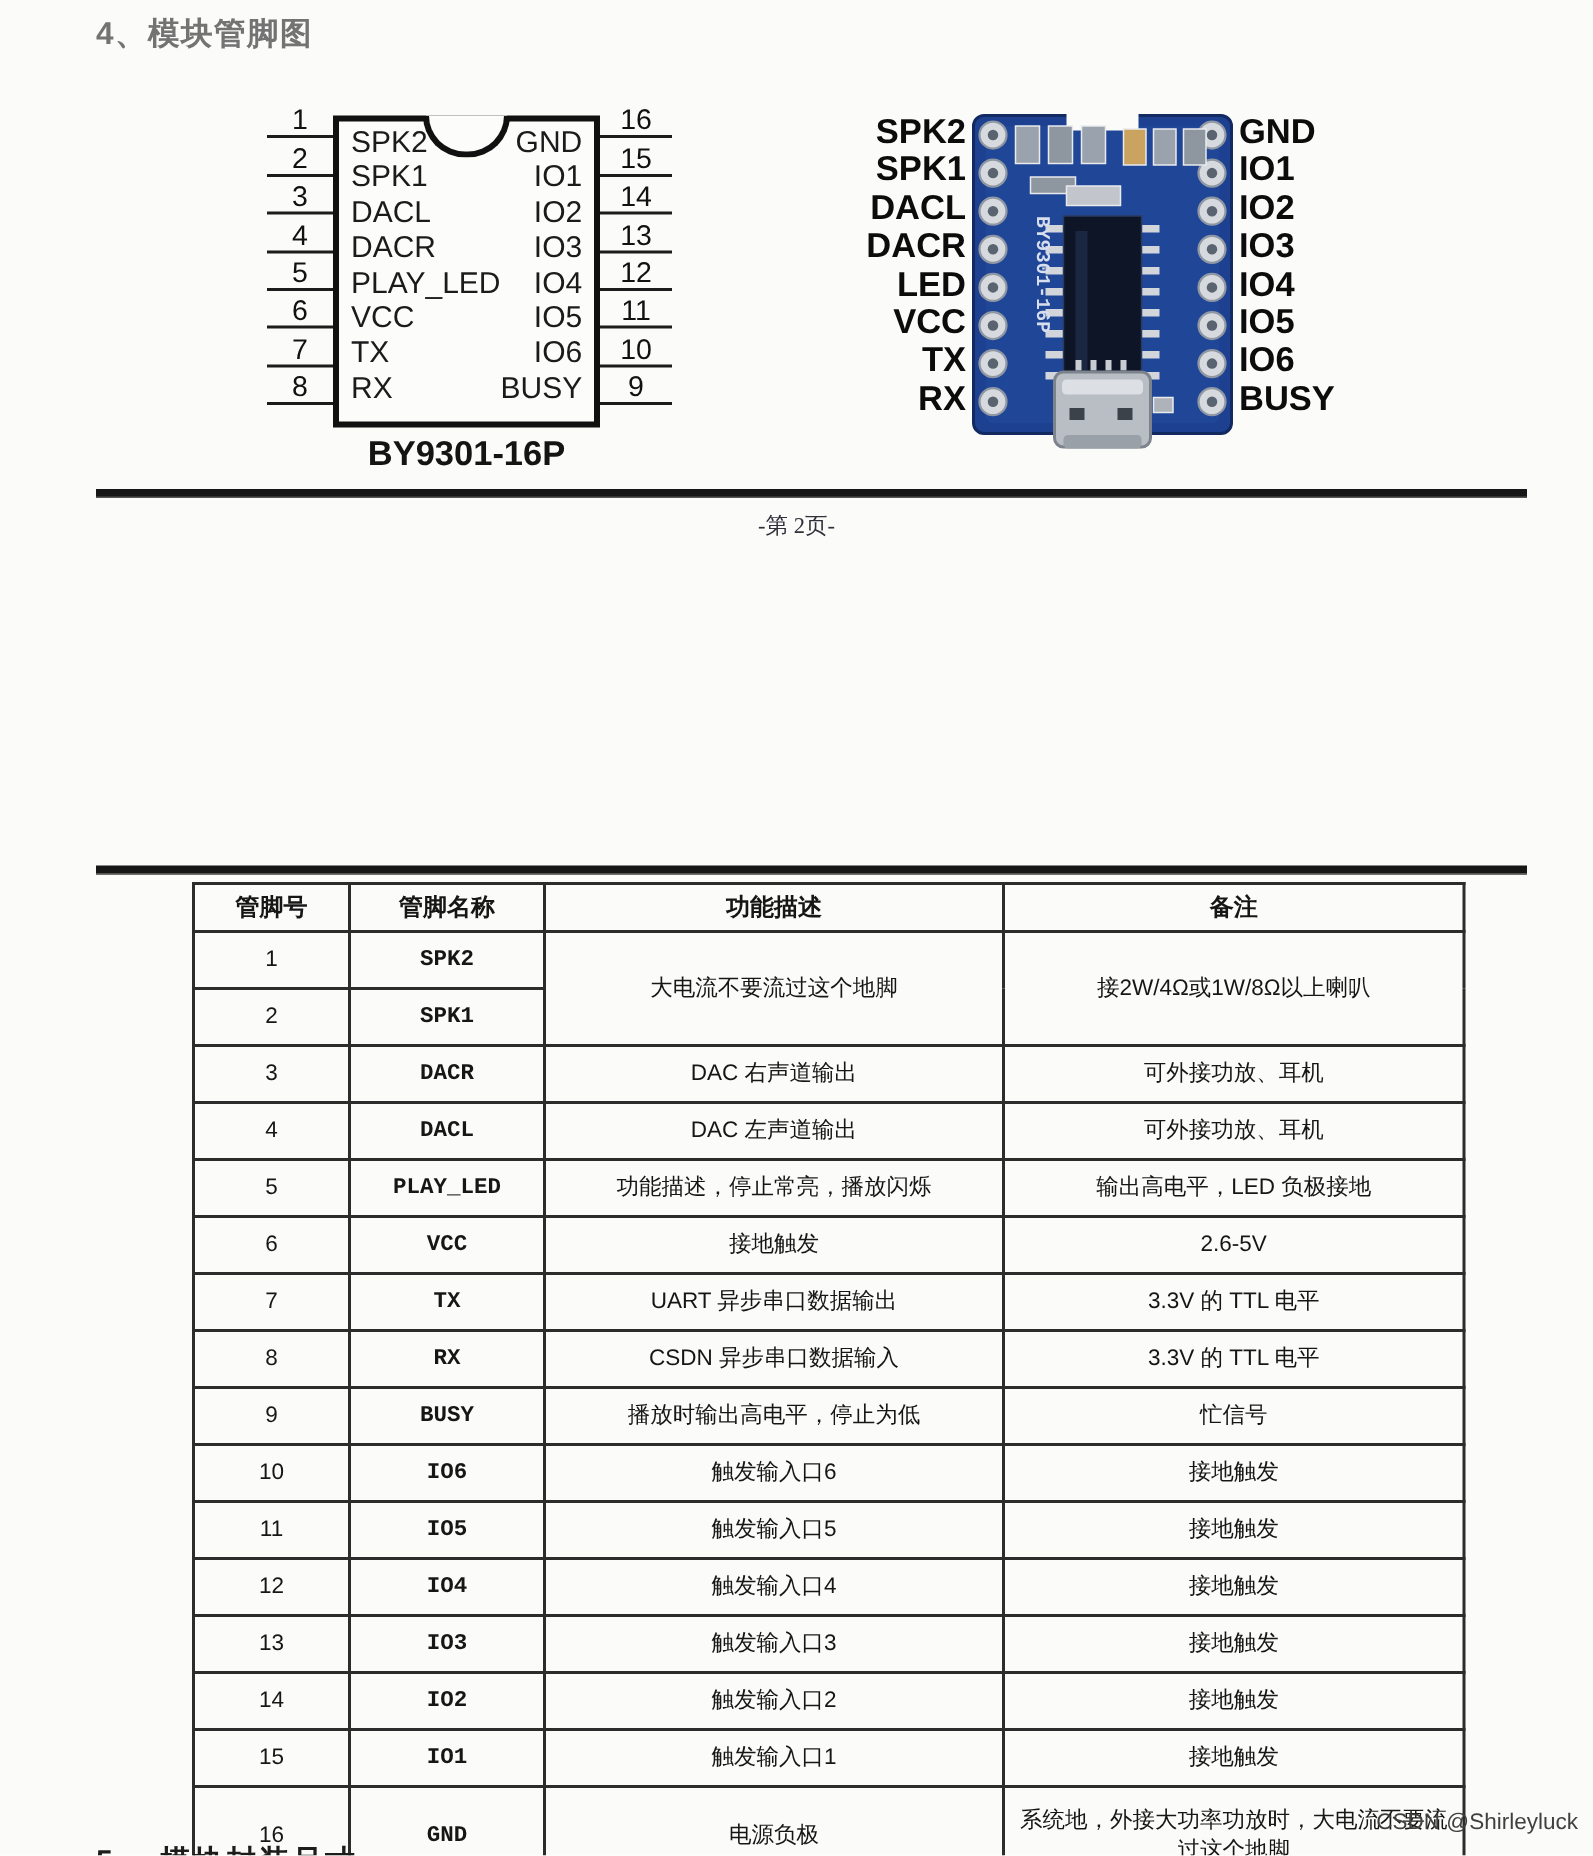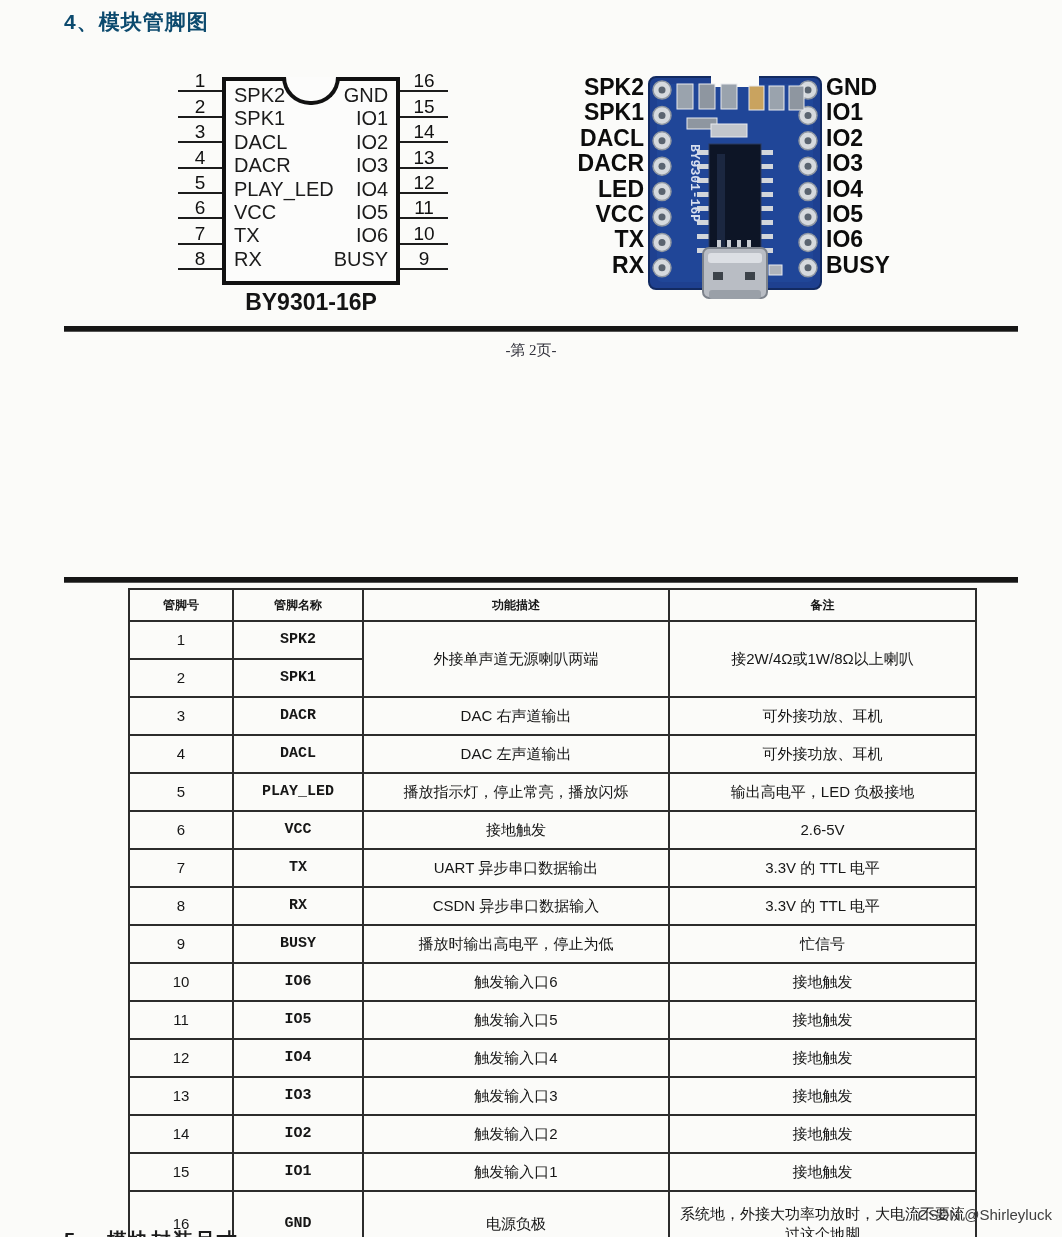--- a/index.html
+++ b/index.html
@@ -1,21 +1,21 @@
 <!DOCTYPE html>
 <html><head>
 <meta charset="utf-8">
 <style>
   html,body{margin:0;padding:0;background:#ffffff;}
   .page{position:relative;width:1062px;height:1237px;background:#fbfbf9;overflow:hidden;
         font-family:"Liberation Sans",sans-serif;color:#1a1a1a;}
 
   
   .section-title{position:absolute;left:64px;top:8px;font-size:21px;font-weight:bold;
-                 letter-spacing:1px;color:#0c4a6e;}
+                 letter-spacing:1px;color:#737373;}
 
   
   .chip-diagram{position:absolute;left:178px;top:67px;display:flex;align-items:flex-start;}
   .stub-col{display:flex;flex-direction:column;}
   .stub-col.left{width:44px;}
   .stub-col.right{width:48px;}
   .pin-stub{height:23.4px;border-bottom:2px solid #1c1c1c;display:flex;
             align-items:flex-end;justify-content:center;}
   .pin-num{font-size:19px;line-height:19px;color:#111;}
   .chip-body{width:178px;height:208px;border:4px solid #111;background:#fcfcfb;
@@ -43,21 +43,21 @@
   .divider{position:absolute;left:64px;width:954px;height:5px;background:#161616;
            border-bottom:1px solid #555;}
   .page-footer{position:absolute;left:0;top:341px;width:1062px;text-align:center;
                font-family:"Liberation Serif",serif;font-size:15px;color:#30303a;}
 
   
   table.pin-table{position:absolute;left:128px;top:588px;width:847px;
                   border-collapse:collapse;table-layout:fixed;}
   .pin-table th,.pin-table td{border:2px solid #2c2c2c;text-align:center;
                   vertical-align:middle;padding:0 6px;color:#161616;}
-  .pin-table th{height:30px;font-size:12px;font-weight:bold;}
+  .pin-table th{height:30px;font-size:16px;font-weight:bold;}
   .pin-table td{height:36px;font-size:15px;line-height:20px;}
   .pin-table td.name{font-family:"Liberation Mono",monospace;font-weight:bold;font-size:15px;}
   .pin-table tr.tall td{height:64px;}
 
   
   .next-section{position:absolute;left:64px;top:1227px;font-size:20px;font-weight:bold;
                 letter-spacing:2px;color:#1c1c1c;white-space:nowrap;}
   .watermark{position:absolute;right:10px;top:1206px;font-size:15px;color:#404040;}
 </style>
 </head>
@@ -279,21 +279,21 @@
           <th>管脚号</th>
           <th>管脚名称</th>
           <th>功能描述</th>
           <th>备注</th>
         </tr>
       </thead>
     <tbody id="table-body">
         <tr>
           <td class="num">1</td>
           <td class="name">SPK2</td>
-          <td class="desc" rowspan="2">外接单声道无源喇叭两端</td>
+          <td class="desc" rowspan="2">大电流不要流过这个地脚</td>
           <td class="note" rowspan="2">接2W/4Ω或1W/8Ω以上喇叭</td>
         </tr>
         <tr>
           <td class="num">2</td>
           <td class="name">SPK1</td>
         </tr>
         <tr>
           <td class="num">3</td>
           <td class="name">DACR</td>
           <td class="desc">DAC 右声道输出</td>
@@ -301,21 +301,21 @@
         </tr>
         <tr>
           <td class="num">4</td>
           <td class="name">DACL</td>
           <td class="desc">DAC 左声道输出</td>
           <td class="note">可外接功放、耳机</td>
         </tr>
         <tr>
           <td class="num">5</td>
           <td class="name">PLAY_LED</td>
-          <td class="desc">播放指示灯，停止常亮，播放闪烁</td>
+          <td class="desc">功能描述，停止常亮，播放闪烁</td>
           <td class="note">输出高电平，LED 负极接地</td>
         </tr>
         <tr>
           <td class="num">6</td>
           <td class="name">VCC</td>
           <td class="desc">接地触发</td>
           <td class="note">2.6-5V</td>
         </tr>
         <tr>
           <td class="num">7</td>

